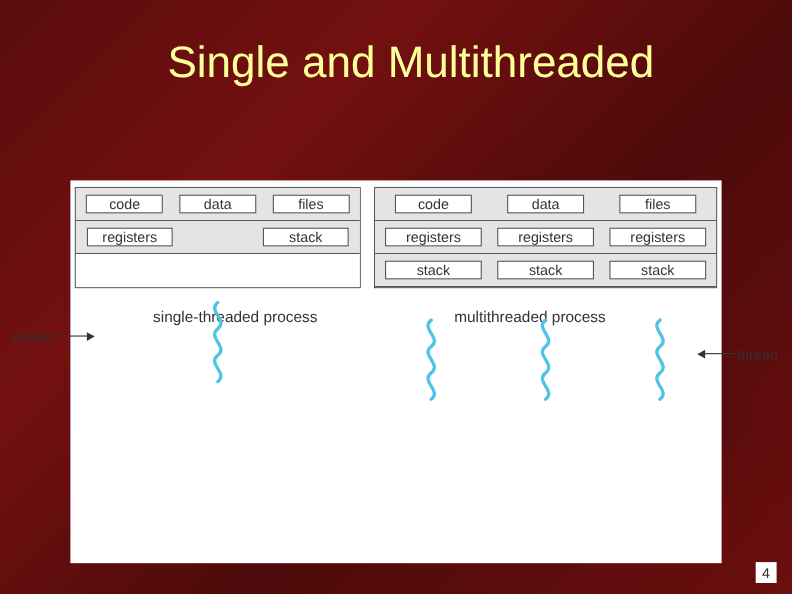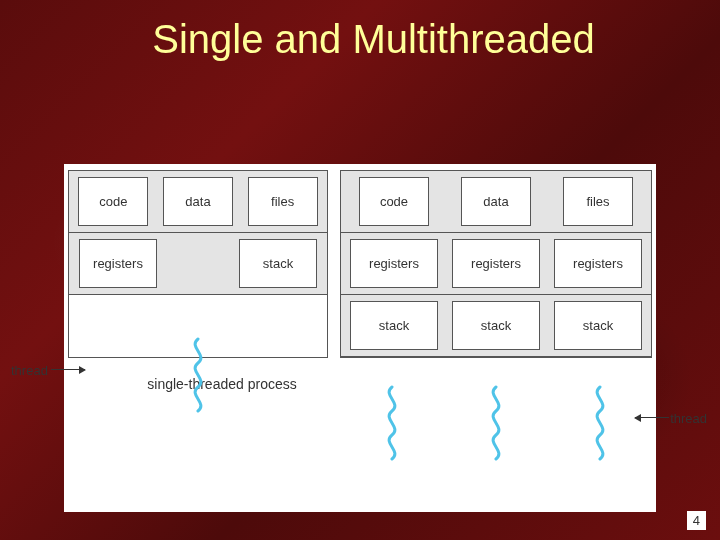--- a/index.html
+++ b/index.html
@@ -12,21 +12,21 @@
       radial-gradient(circle at 85% 70%, rgba(0,0,0,0.15) 0, transparent 80px),
       linear-gradient(135deg, #5a0c0c 0%, #731010 30%, #4d0a0a 60%, #6b0e0e 100%);
     font-family: Arial, Helvetica, sans-serif;
     overflow: hidden;
     position: relative;
   }
   .title {
     color: #ffff99;
     font-size: 40px;
     text-align: center;
-    padding-top: 16px;
+    padding-top: 34px;
     line-height: 1.15;
     font-weight: normal;
     margin-left: 27px;
   }
   .figure {
     position: absolute;
     top: 164px;
     left: 64px;
     width: 592px;
     height: 348px;
@@ -53,21 +53,21 @@
     gap: 8px;
     justify-content: space-around;
   }
   .shared-row.regstack-single { justify-content: space-between; padding-left:10px; padding-right:10px;}
   .box {
     border: 1px solid #555;
     background: #fff;
     font-size: 13px;
     color: #333;
     text-align: center;
-    padding: 16px 0;
+    padding: 0 0;
   }
   .shared-row .box { flex: 0 0 auto; width: 70px; }
   .shared-row.multi-regs .box,
   .shared-row.multi-stacks .box { width: 88px; }
   .shared-row.regstack-single .box { width: 78px; }
   .thread-area {
     flex: 1;
     position: relative;
     display: flex;
     background:#fff;
@@ -199,16 +199,17 @@
           <span class="thread-label right" style="top:54px;">thread</span>
           <div class="arrow right" style="top:60px;"></div>
         </div>
       </div>
     </div>
 
   </div>
 
   <div class="caption-row">
     <div class="caption c1">single-threaded process</div>
+    <div class="caption c2">multithreaded process</div>
   </div>
 </div>
 
 <div class="page-num">4</div>
 
 </body></html>

